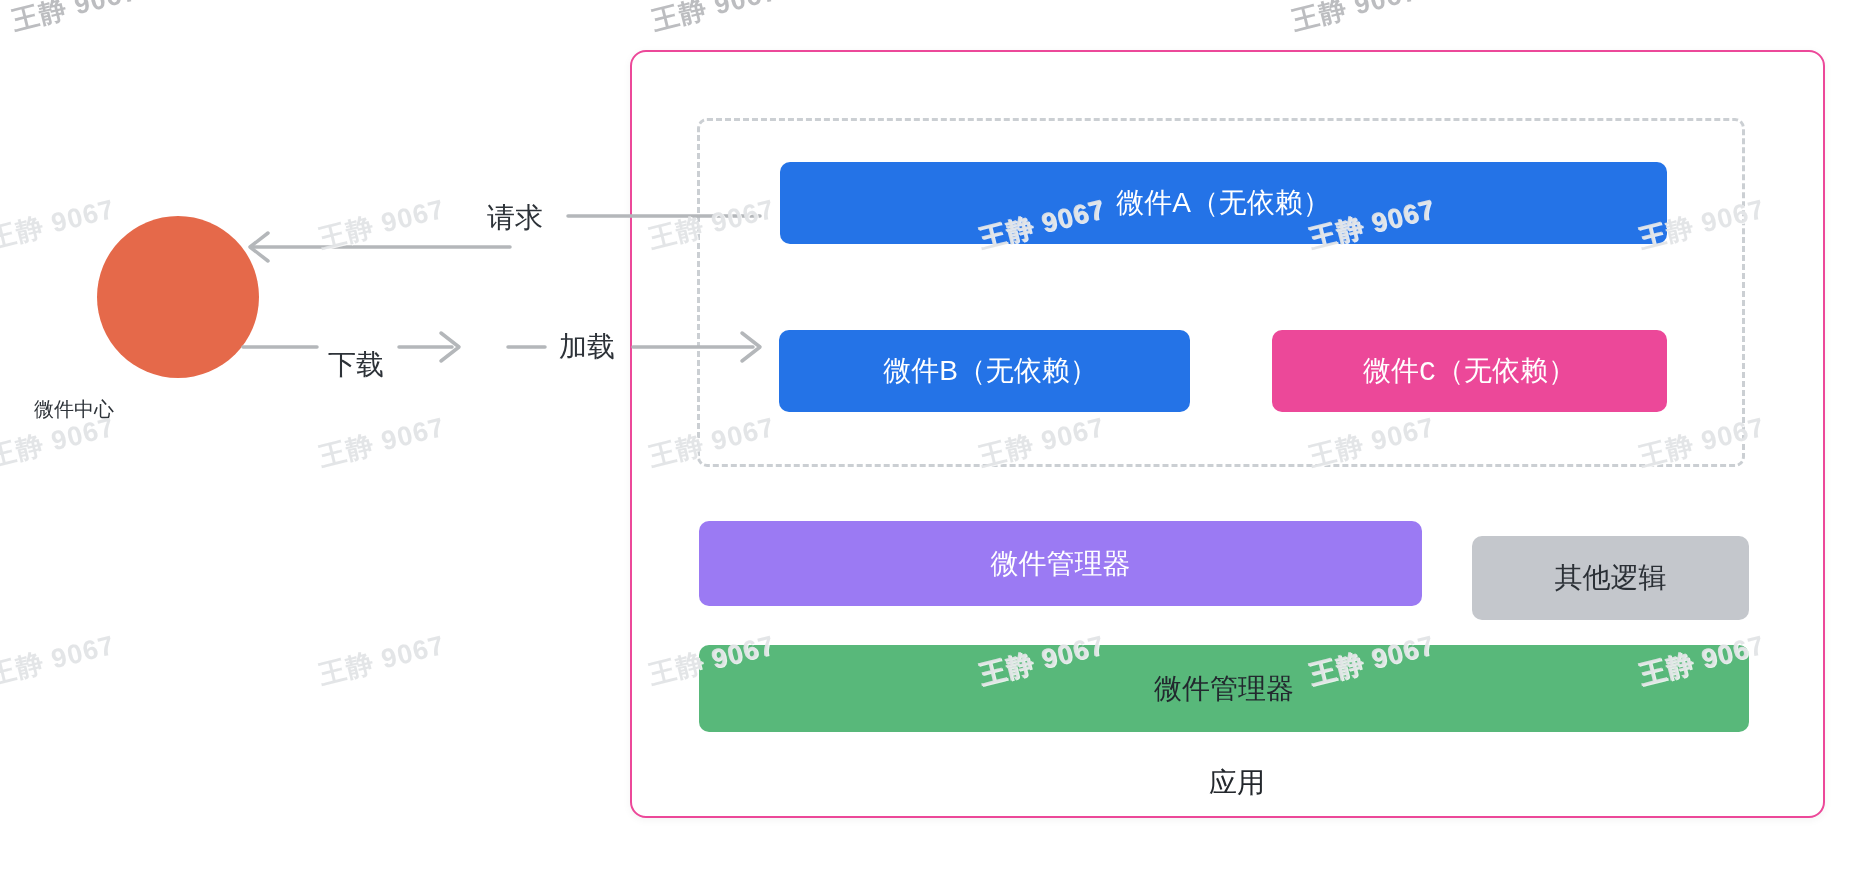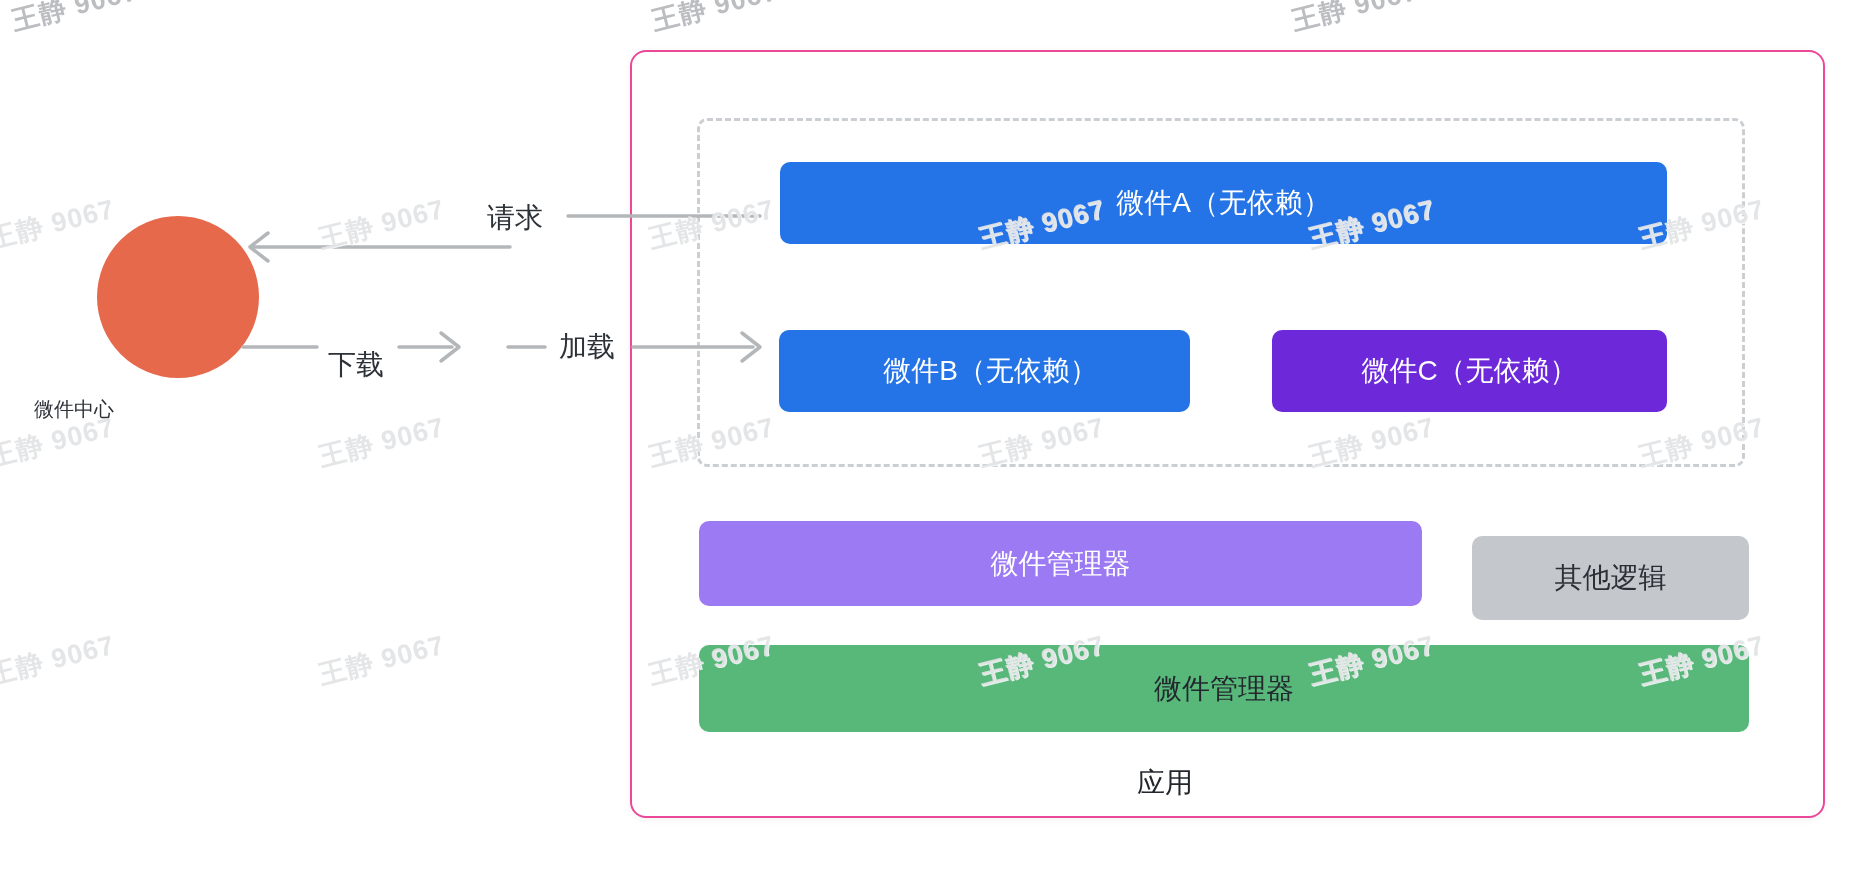--- a/index.html
+++ b/index.html
@@ -57,21 +57,21 @@
     font-size:28px;color:#ffffff;box-sizing:border-box;
   }
   
   .widget-a{left:148px;top:110px;width:887px;height:82px;}
   .widget-b{left:147px;top:278px;width:411px;height:82px;padding-left:12px;}
   .widget-c{left:640px;top:278px;width:395px;height:82px;}
   .manager {left:67px; top:469px;width:723px;height:85px;}
   .other   {left:840px;top:484px;width:277px;height:84px;color:#2b3036;}
   .deps    {left:67px; top:593px;width:1050px;height:87px;color:#22282e;}
   .app-label{
-    position:absolute;left:505px;top:712px;width:200px;
+    position:absolute;left:505px;top:712px;width:200px;text-align:center;
     font-size:28px;color:#23272c;
   }
   
   .credit{
     position:absolute;right:16px;top:818px;z-index:60;
     font-size:27px;font-weight:700;color:#404040;letter-spacing:.5px;
     text-shadow:2px 2px 0 rgba(255,255,255,.95),-1px -1px 0 rgba(255,255,255,.7);
   }
 </style>
 </head>
@@ -112,21 +112,21 @@
     <div class="dashed-group"></div>
 
     <div class="node widget-a" style="background-color: rgb(36, 115, 231);">
       <span>微件A（无依赖）</span>
     </div>
 
     <div class="node widget-b" style="background-color: rgb(36, 115, 231);">
       <span>微件B（无依赖）</span>
     </div>
 
-    <div class="node widget-c" style="background-color: #6d28d9;">
+    <div class="node widget-c" style="background-color: #ec4899; font-family: Liberation Mono, monospace;">
       <span>微件C（无依赖）</span>
     </div>
 
     <div class="node manager" style="background-color: rgb(155, 122, 243);">
       <span>微件管理器</span>
     </div>
 
     <div class="node other" style="background-color: rgb(196, 199, 204);">
       <span>其他逻辑</span>
     </div>

